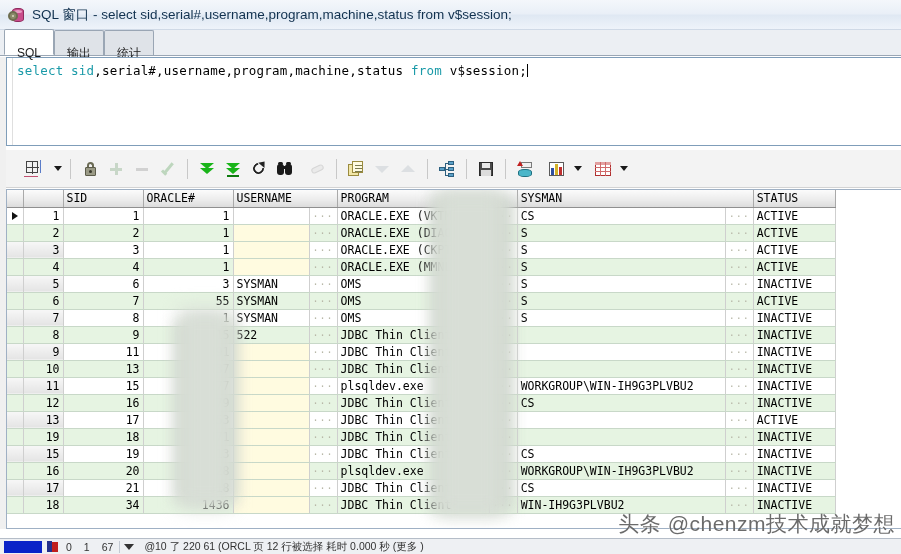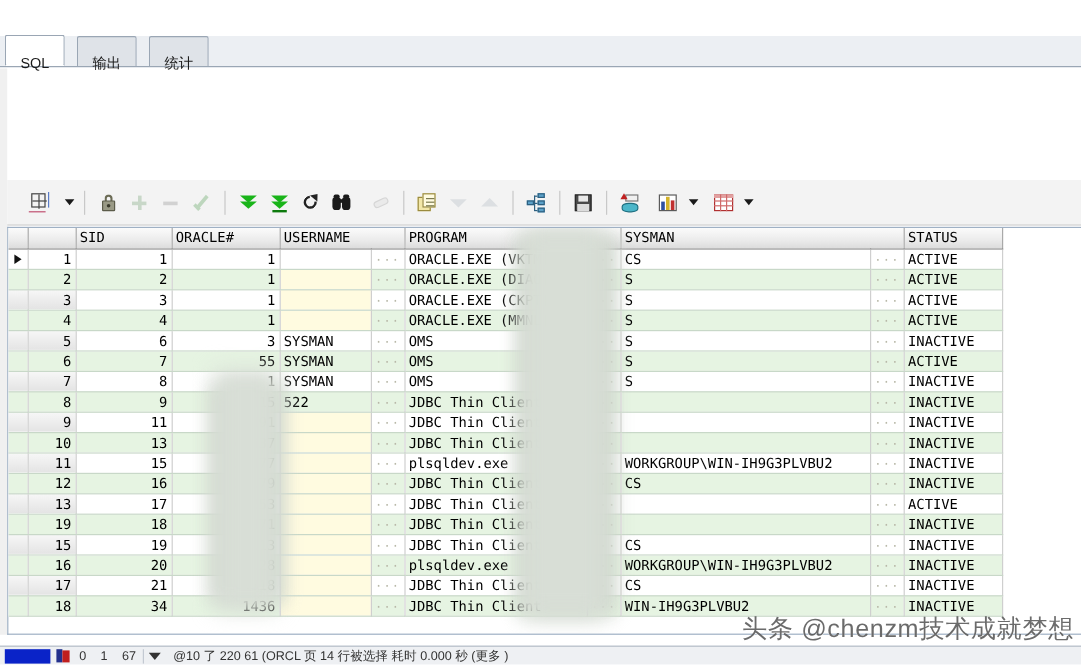--- a/index.html
+++ b/index.html
@@ -55,21 +55,21 @@
   .tabstrip {
     position: absolute; left: 0; top: 30px; width: 901px; height: 26px;
     background: #eceff3;
     border-bottom: 1px solid #9aa6b4;
     display: flex; align-items: flex-end;
     padding-left: 4px;
   }
   .tab {
     height: 21px; line-height: 20px;
     padding: 12px 12px;
-    margin-right: 10px;
+    margin-right: 0;
     font-size: 12px; color: #1a1a1a;
     background: #dfe3e8;
     border: 1px solid #9aa6b4;
     border-bottom: none;
     border-radius: 2px 2px 0 0;
     cursor: default;
     white-space: nowrap;
   }
   .tab.active {
     background: #ffffff;
@@ -343,29 +343,40 @@
   .vscroll-left {
     position: absolute; left: 0; top: 57px; width: 6px; height: 472px;
     background: #f0f0f0;
   }
 </style>
 </head>
 <body>
 
 <div id="app">
 
+  <div class="titlebar">
+    <div class="title-icon">
+      <div class="cyl"></div>
+        <div class="gear"></div>
+    </div>
+    <div class="title-text">SQL 窗口 - select sid,serial#,username,program,machine,status from v$session;</div>
+  </div>
 
   <div class="tabstrip">
     <div class="tab active">SQL</div>
     <div class="tab">输出</div>
     <div class="tab">统计</div>
   </div>
 
   <div class="vscroll-left"></div>
 
+  <div class="editor-wrap">
+    <div class="editor-gutter"></div>
+    <div class="sql-line"><span class="kw">select</span><span> </span><span class="ident">sid</span><span>,serial#,username,program,machine,status </span><span class="kw">from</span><span> v$session;</span><span class="caret"></span></div>
+  </div>
 
   <div class="toolbar">
 
     <div class="tb-btn wide">
       <div class="ic ic-gridsize">
         <div class="g"></div>
           <div class="vb"></div>
           <div class="hb"></div>
       </div>
     </div>
@@ -801,16 +812,16 @@
     <div class="sb-flag"></div>
     <div class="sb-ico">
         <div class="bk"></div>
         <div class="rd"></div>
       </div>
     <div class="sb-cell">0</div>
     <div class="sb-cell">1</div>
     <div class="sb-cell">67</div>
     <div class="sb-sep"></div>
     <div class="sb-caret"></div>
-    <div class="sb-cell">@10 了 220 61 (ORCL   页 14 行被选择  耗时 0.000 秒 (更多   )</div>
+    <div class="sb-cell">@10 了 220 61 (ORCL   页 12 行被选择  耗时 0.000 秒 (更多   )</div>
   </div>
 
 </div>
 
 </body></html>

